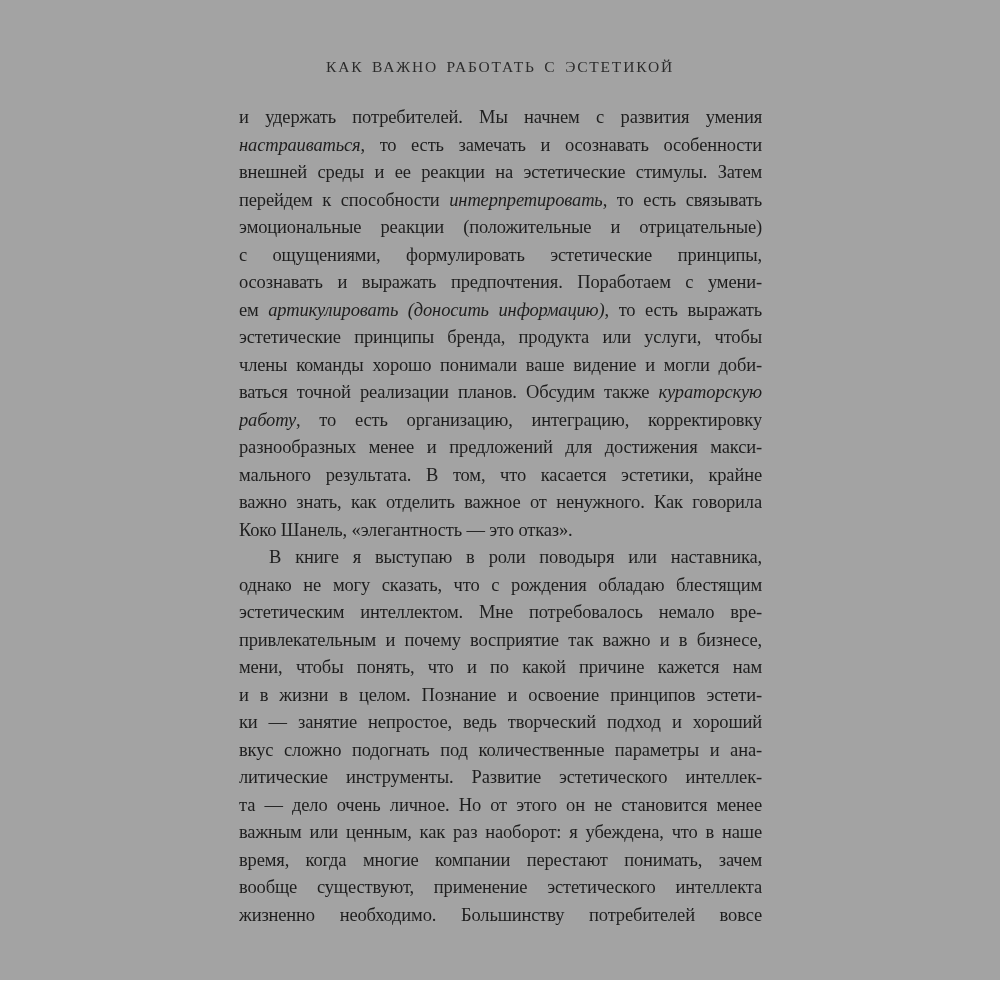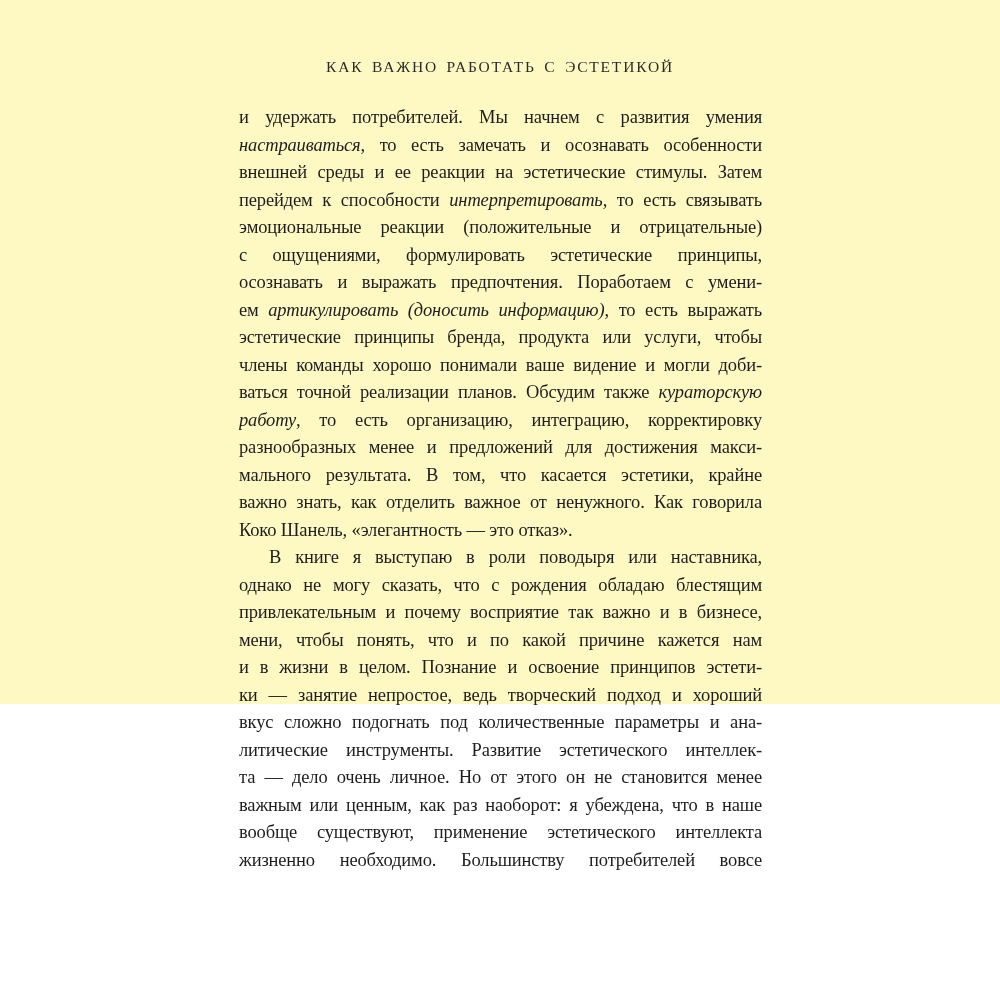--- a/index.html
+++ b/index.html
@@ -10,22 +10,22 @@
   body {
     width: 1000px;
     height: 1000px;
     font-family: "Liberation Serif", serif;
     color: #1e1e1e;
     overflow: hidden;
   }
   .page {
     position: relative;
     width: 1000px;
-    height: 704px;
-    background: #fef9c3;
+    height: 980px;
+    background: #a3a3a3;
   }
   .running-head {
     position: absolute;
     top: 58px;
     left: 0;
     width: 1000px;
     text-align: center;
     font-size: 15.5px;
     letter-spacing: 1.8px;
     word-spacing: 3px;
@@ -88,26 +88,28 @@
         <div class="line"><span>ваться точной реализации планов. Обсудим также </span><em>кураторскую</em></div>
         <div class="line"><em>работу</em><span>, то есть организацию, интеграцию, корректировку</span></div>
         <div class="line"><span>разнообразных менее и предложений для достижения макси-</span></div>
         <div class="line"><span>мального результата. В том, что касается эстетики, крайне</span></div>
         <div class="line"><span>важно знать, как отделить важное от ненужного. Как говорила</span></div>
         <div class="line no-just"><span>Коко Шанель, «элегантность — это отказ».</span></div>
       </div>
       <div class="paragraph">
         <div class="line indent"><span>В книге я выступаю в роли поводыря или наставника,</span></div>
         <div class="line"><span>однако не могу сказать, что с рождения обладаю блестящим</span></div>
+        <div class="line"><span>эстетическим интеллектом. Мне потребовалось немало вре-</span></div>
         <div class="line"><span>привлекательным и почему восприятие так важно и в бизнесе,</span></div>
         <div class="line"><span>мени, чтобы понять, что и по какой причине кажется нам</span></div>
         <div class="line"><span>и в жизни в целом. Познание и освоение принципов эстети-</span></div>
         <div class="line"><span>ки — занятие непростое, ведь творческий подход и хороший</span></div>
         <div class="line"><span>вкус сложно подогнать под количественные параметры и ана-</span></div>
         <div class="line"><span>литические инструменты. Развитие эстетического интеллек-</span></div>
         <div class="line"><span>та — дело очень личное. Но от этого он не становится менее</span></div>
         <div class="line"><span>важным или ценным, как раз наоборот: я убеждена, что в наше</span></div>
+        <div class="line"><span>время, когда многие компании перестают понимать, зачем</span></div>
         <div class="line"><span>вообще существуют, применение эстетического интеллекта</span></div>
         <div class="line"><span>жизненно необходимо. Большинству потребителей вовсе</span></div>
       </div>
     </div>
 
 </div>
 
 </body></html>

